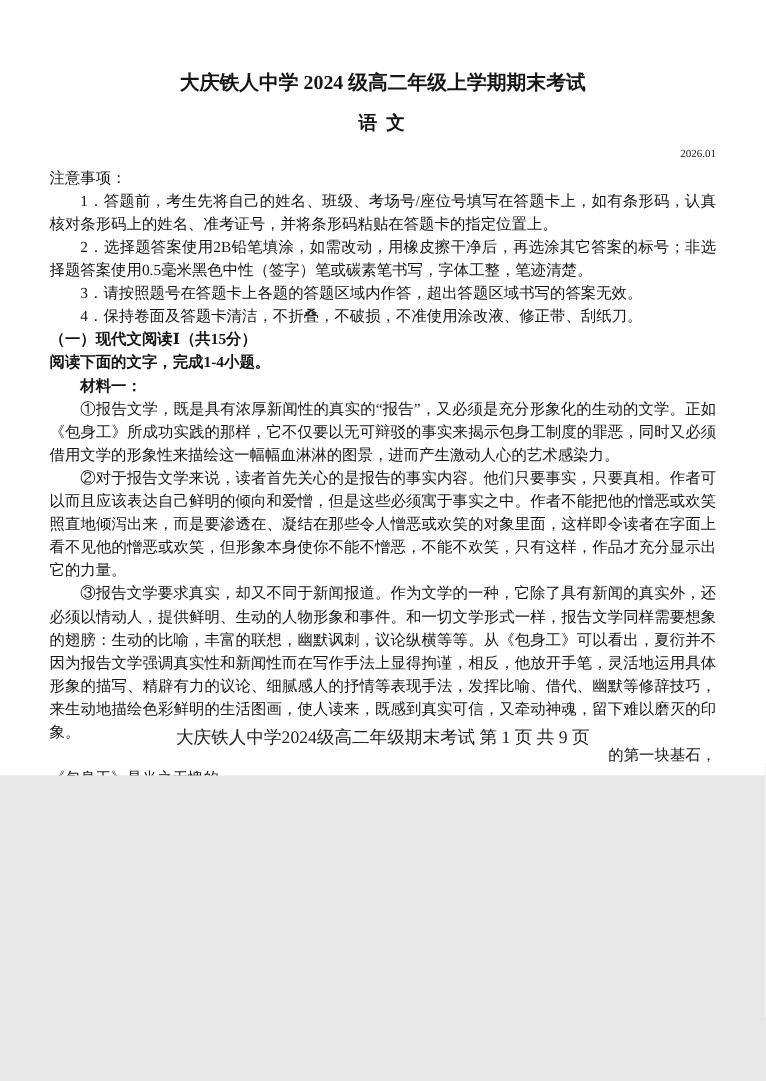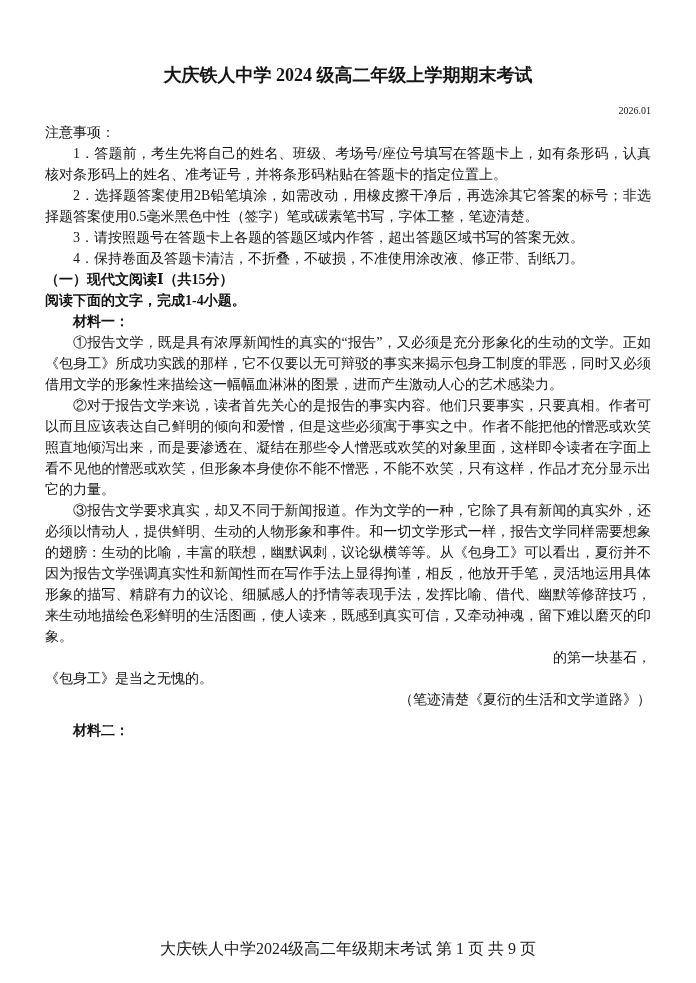--- a/index.html
+++ b/index.html
@@ -1,17 +1,17 @@
 <!DOCTYPE html>
 <html><head>
 <meta charset="utf-8">
 <style>
   html,body{margin:0;padding:0;background:#e8e8e8;}
   .page{
-    width:696px;height:983px;margin:0 auto;background:#ffffff;
+    width:696px;height:705px;margin:0 auto;background:#ffffff;
     position:relative;box-sizing:border-box;
     padding:64px 45px 0 45px;
     font-family:"Liberation Serif","DejaVu Serif",serif;
     color:#151515;font-size:14px;line-height:21px;
   }
   .title{
     text-align:center;font-size:18px;line-height:22px;
     font-weight:bold;margin:0 0 16px 0;
   }
   .subject{
@@ -29,20 +29,21 @@
     position:absolute;left:0;right:0;bottom:24px;
     text-align:center;font-size:16px;color:#222;
   }
 </style>
 </head>
 <body>
 
 <div class="page">
 
   <h1 class="title">大庆铁人中学 2024 级高二年级上学期期末考试</h1>
+  <h2 class="subject">语  文</h2>
   <div class="date">2026.01</div>
 
   <div>
     <p class="notice-heading">注意事项：</p>
     <p class="indent">1．答题前，考生先将自己的姓名、班级、考场号/座位号填写在答题卡上，如有条形码，认真核对条形码上的姓名、准考证号，并将条形码粘贴在答题卡的指定位置上。</p>
     <p class="indent">2．选择题答案使用2B铅笔填涂，如需改动，用橡皮擦干净后，再选涂其它答案的标号；非选择题答案使用0.5毫米黑色中性（签字）笔或碳素笔书写，字体工整，笔迹清楚。</p>
     <p class="indent">3．请按照题号在答题卡上各题的答题区域内作答，超出答题区域书写的答案无效。</p>
     <p class="indent">4．保持卷面及答题卡清洁，不折叠，不破损，不准使用涂改液、修正带、刮纸刀。</p>
   </div>
 

